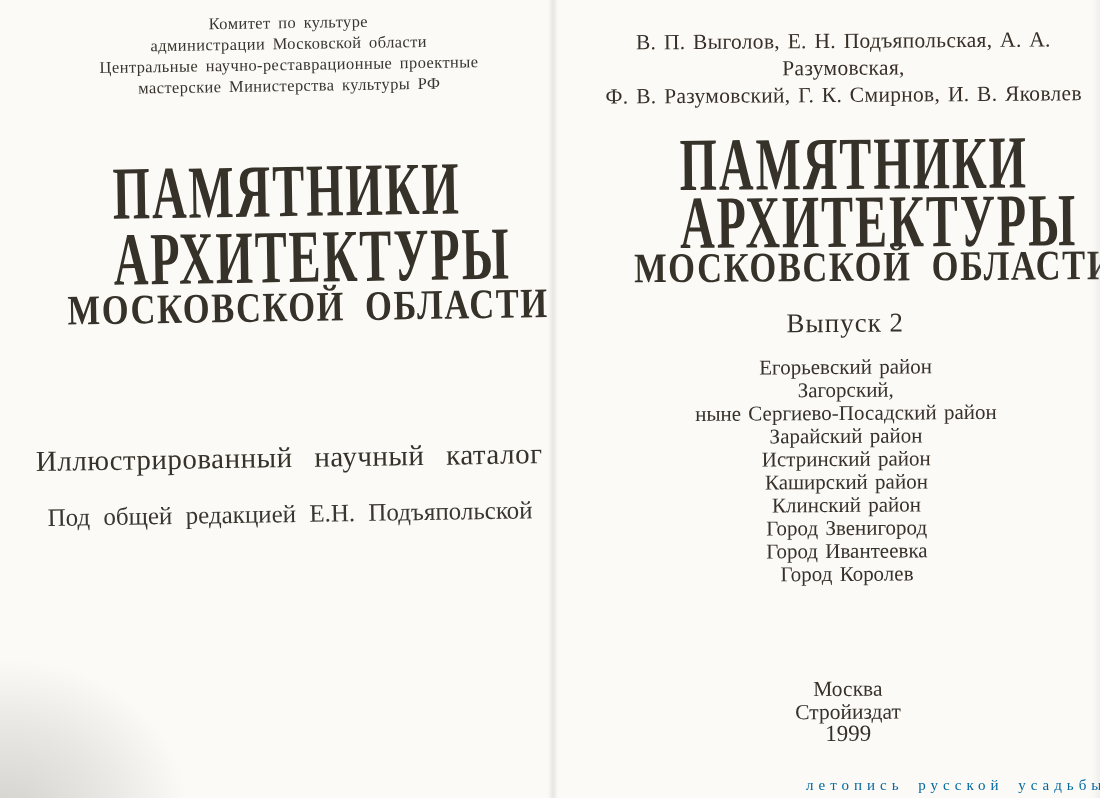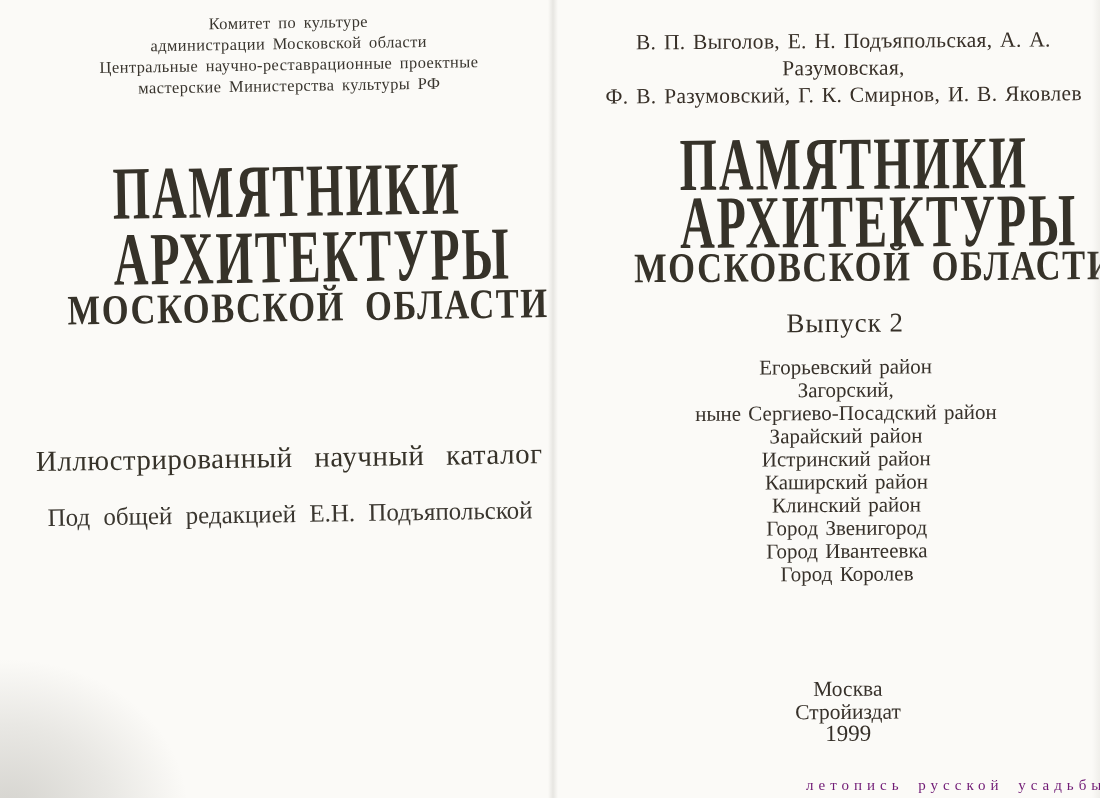--- a/index.html
+++ b/index.html
@@ -163,21 +163,21 @@
   .imprint .year { font-size: 23px; }
 
   .watermark {
     position: absolute;
     left: 806px; top: 776px;
     width: 294px;
     font-size: 15px;
     line-height: 18px;
     letter-spacing: 5px;
     word-spacing: 6px;
-    color: #701a75;
+    color: #0369a1;
     white-space: nowrap;
   }
 </style>
 </head>
 <body>
 
 <div class="page page-left">
   <div class="left-content">
     <div class="left-header">
       <div>Комитет по культуре</div>

